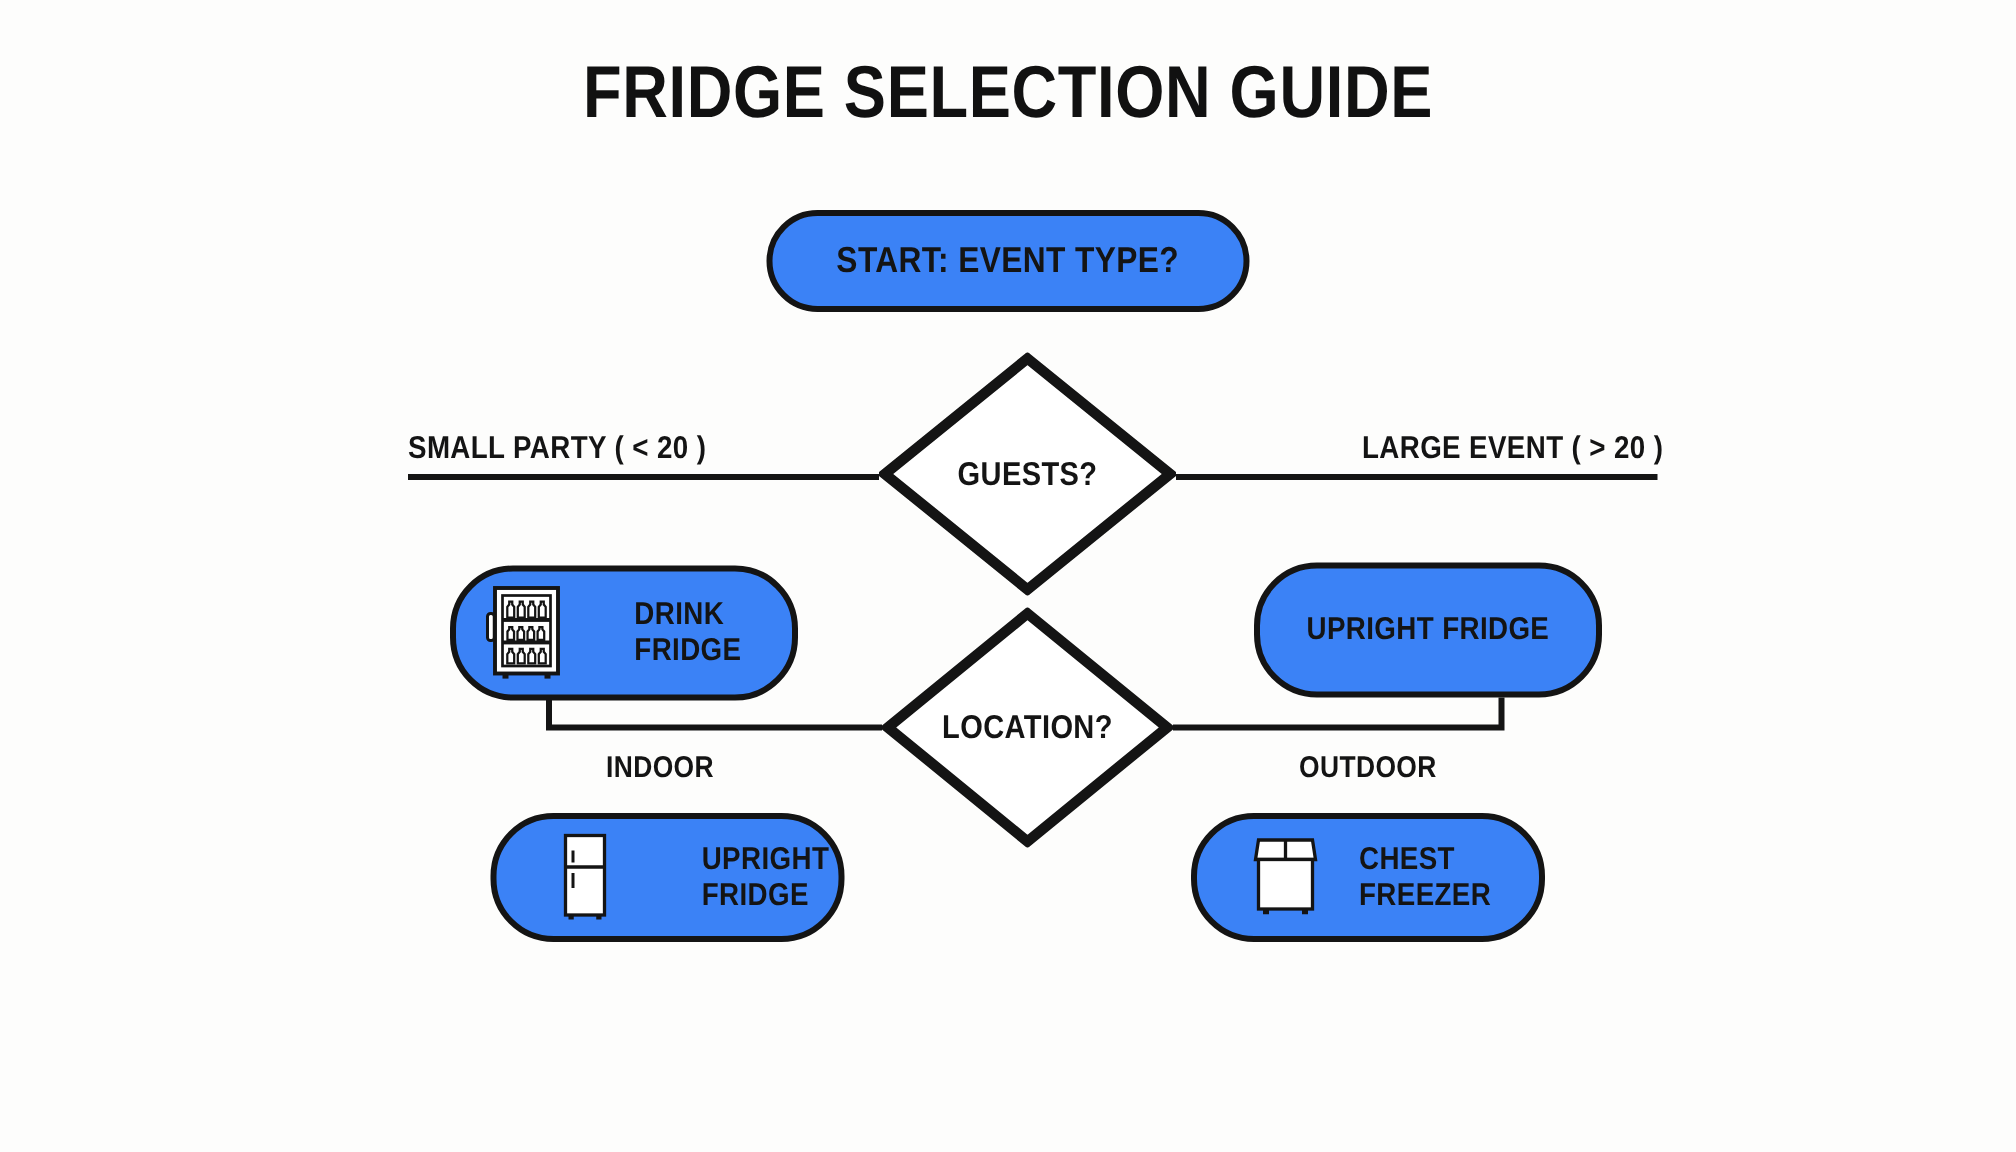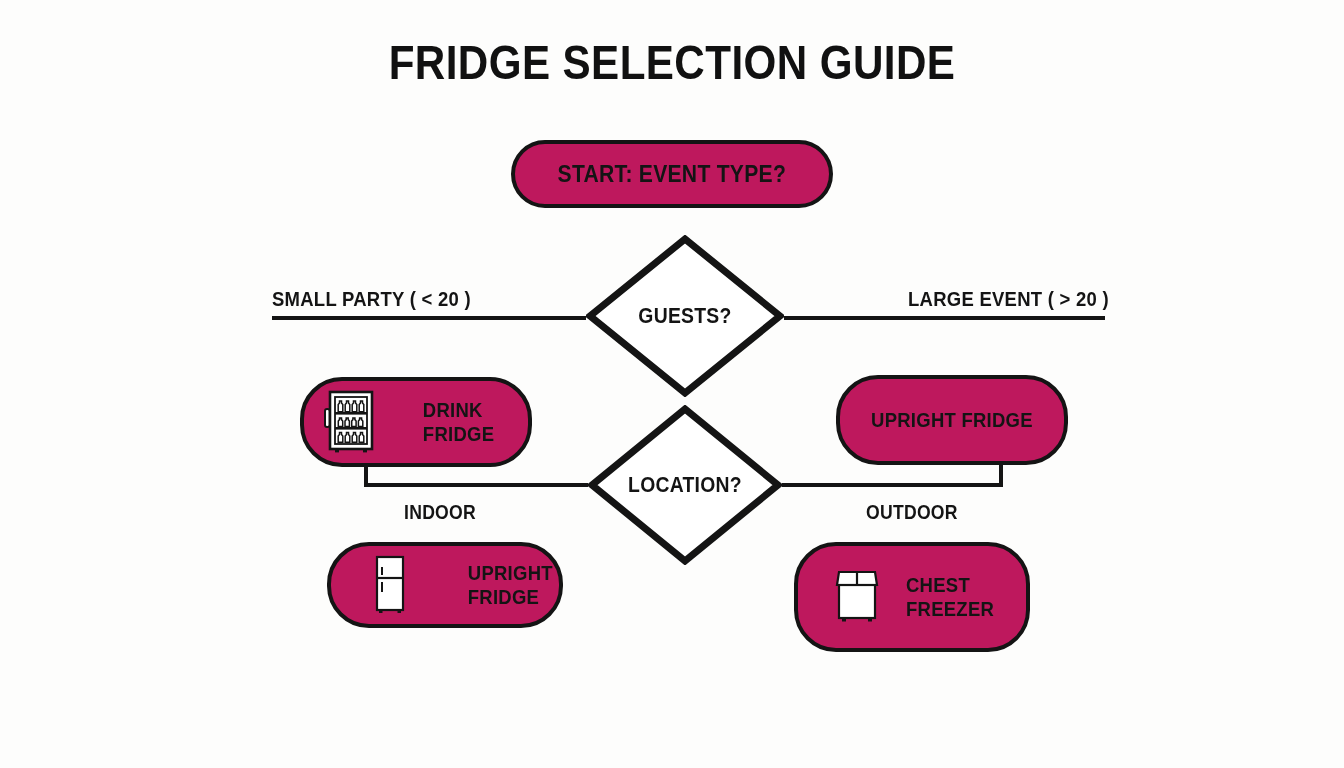--- a/index.html
+++ b/index.html
@@ -41,21 +41,21 @@
     color: #111111;
     transform: scaleX(0.86);
     transform-origin: center top;
     white-space: nowrap;
   }
 
   
   .node {
     position: absolute;
     box-sizing: border-box;
-    background: #be185d;
+    background: #3b82f6;
     border: 4px solid #141414;
     display: flex;
     align-items: center;
     justify-content: center;
   }
   .node.pill {
     border-radius: 46px;
   }
   .node-label {
     font-family: "Liberation Sans Narrow", "Liberation Sans", sans-serif;
@@ -154,21 +154,21 @@
   }
   #upright-bottom-node .node-label {
     font-size: 21px;
     margin-left: 18px;
   }
 
   #chest-freezer-node {
     left: 794px;
     top: 542px;
     width: 236px;
-    height: 110px;
+    height: 86px;
     justify-content: flex-start;
     padding-left: 34px;
     border-radius: 42px;
   }
   #chest-freezer-node .node-label {
     font-size: 21px;
     margin-left: 18px;
   }
 
   

